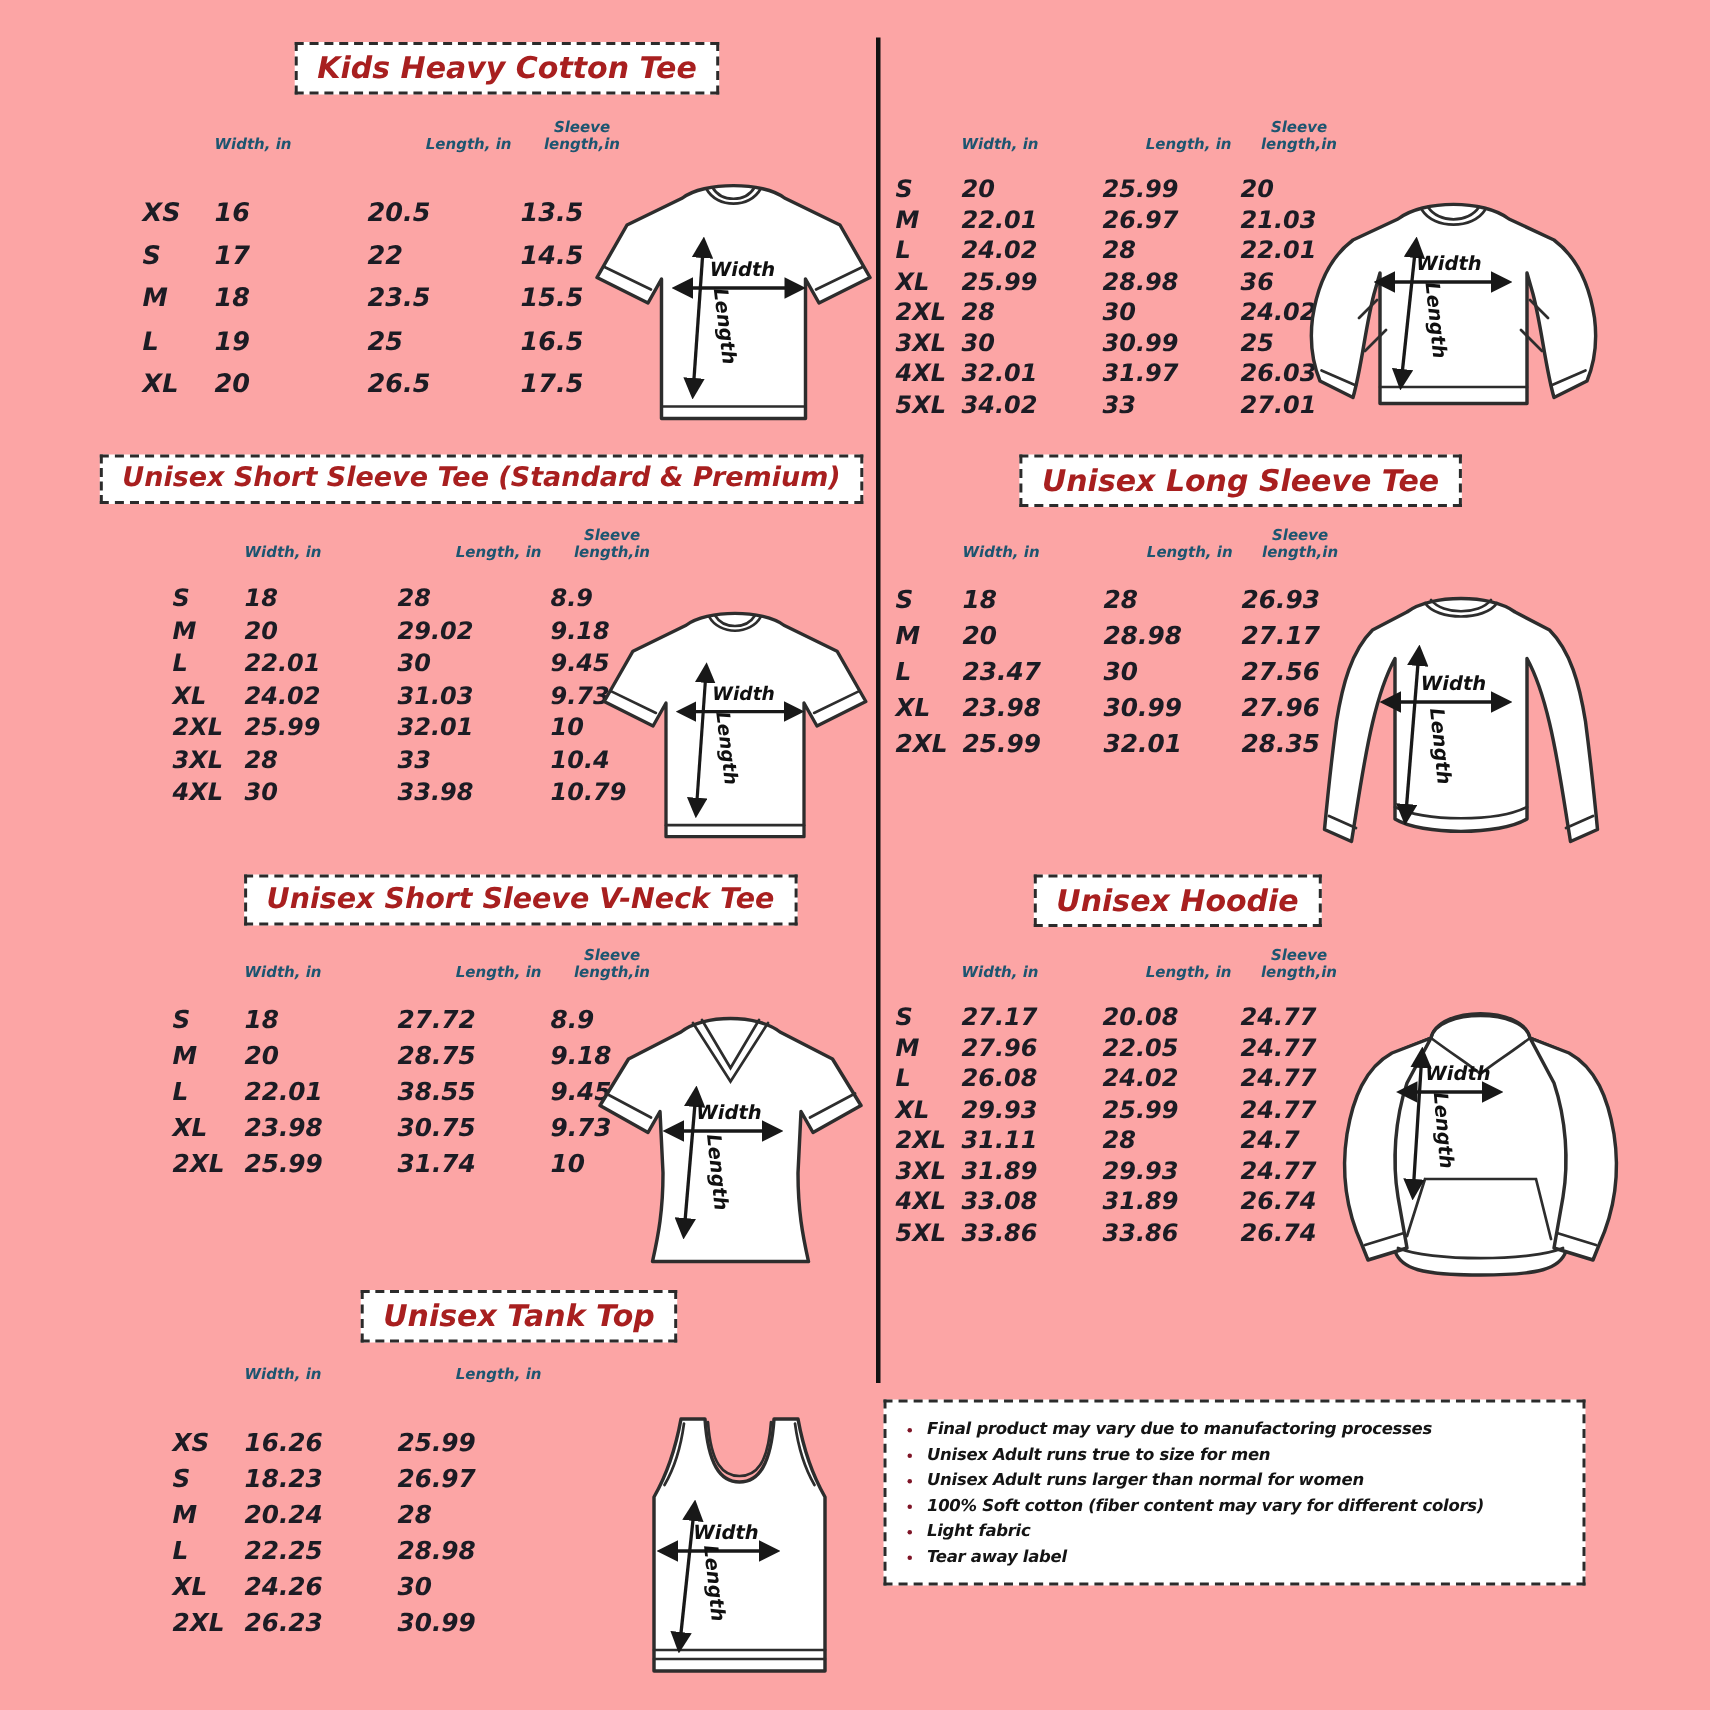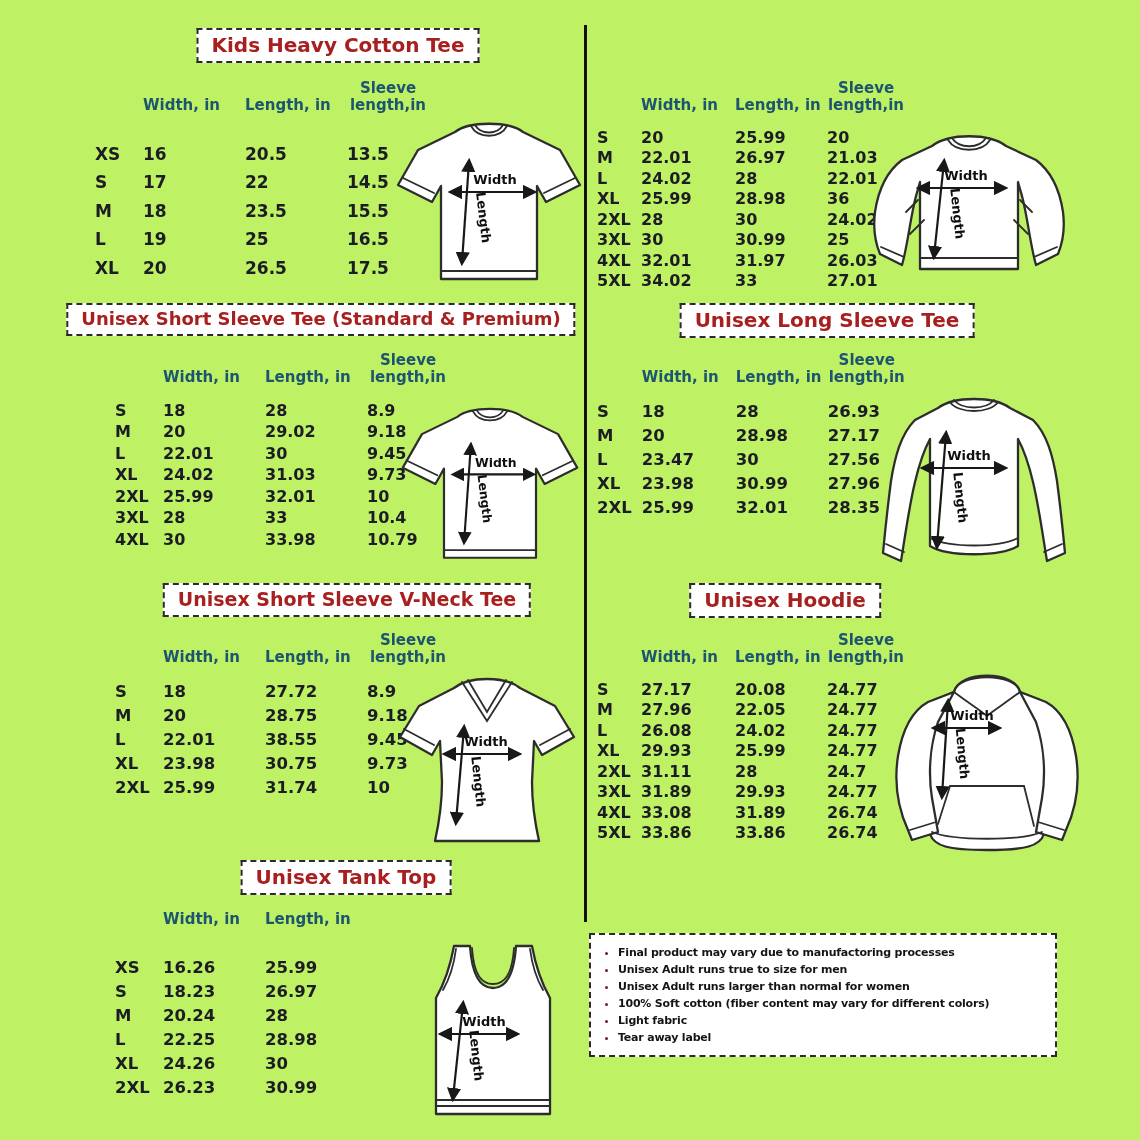--- a/index.html
+++ b/index.html
@@ -1,28 +1,28 @@
 <!DOCTYPE html>
 <html><head>
 <meta charset="utf-8">
 <style>
   html,body{margin:0;padding:0;background:#ffffff;}
-  #canvas{position:relative;width:1140px;height:1140px;background:#bef264;overflow:hidden;
-          font-family:"DejaVu Sans","Liberation Sans",sans-serif;color:#1c1c24;}
+  #canvas{position:relative;width:1140px;height:1140px;background:#fca5a5;overflow:hidden;
+          font-family:"DejaVu Sans","Liberation Sans",sans-serif;color:#1c1c24;font-style:italic;}
   .title{position:absolute;transform:translateX(-50%);border:2px dashed #2b2b2b;background:#fff;
          padding:3px 13px;color:#a81f1f;font-weight:bold;font-size:20px;white-space:nowrap;line-height:1.25;}
   .title.long{font-size:18px;}
   .title.mid{font-size:19px;}
   .tblwrap{position:absolute;}
   table{border-collapse:collapse;}
-  thead th{color:#1d5570;font-weight:bold;font-size:15px;text-align:left;vertical-align:bottom;
+  thead th{color:#1d5570;font-weight:bold;font-size:10px;text-align:left;vertical-align:bottom;
            padding:0 6px 14px 0;line-height:1.12;white-space:nowrap;}
   thead th.size-col{width:42px;}
   thead th:nth-child(2){width:96px;}
-  thead th:nth-child(3){width:96px;}
+  thead th:nth-child(3){width:96px;text-align:right;}
   thead th:nth-child(4){width:82px;max-width:82px;text-align:center;white-space:normal;}
   table.right-col thead th.size-col{width:38px;}
   table.right-col thead th:nth-child(2){width:88px;}
   table.right-col thead th:nth-child(3){width:86px;}
   table.right-col thead th:nth-child(4){width:78px;max-width:78px;}
   table.pb-big thead th{padding-bottom:26px;}
   table.pb-huge thead th{padding-bottom:28px;}
   td{font-weight:bold;color:#1c1c24;padding:0 6px 0 0;font-size:16px;}
   td.size{padding-right:10px;}
   table.lh28 td{line-height:28.5px;font-size:17px;}

